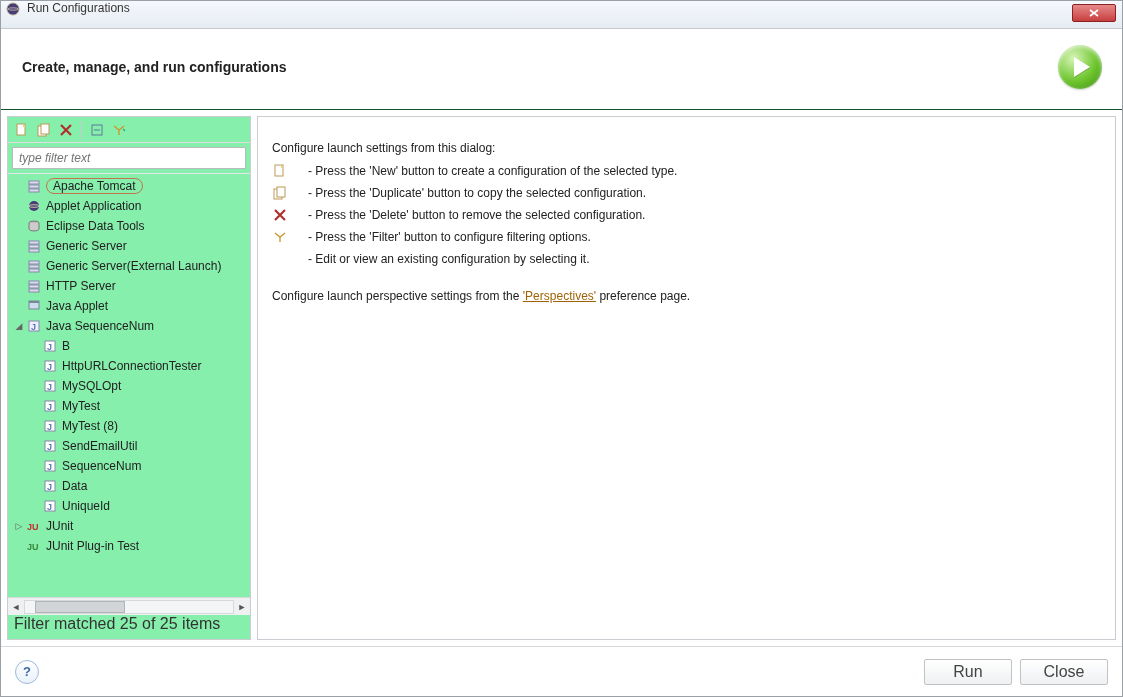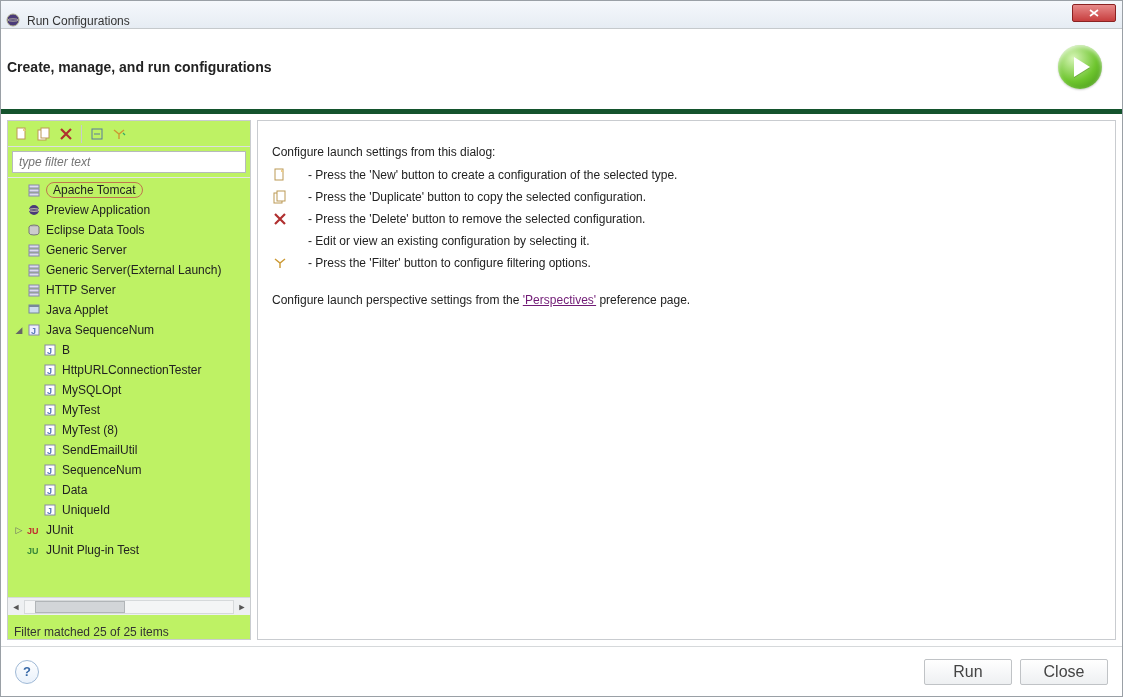--- a/index.html
+++ b/index.html
@@ -1,32 +1,32 @@
 <!DOCTYPE html>
 <html><head>
 <meta charset="utf-8">
 <style>
 * { box-sizing: border-box; margin: 0; padding: 0; font-family: "Segoe UI", Tahoma, sans-serif; }
 body { background: #eef0f2; width: 1123px; height: 697px; overflow: hidden; }
 
 .window { width: 1123px; height: 697px; background: #fff; border: 1px solid #9aa0a6; display: flex; flex-direction: column; }
 
-.titlebar { height: 28px; background: linear-gradient(to bottom, #f5f8fc, #e6ecf3); display: flex; align-items: flex-end; padding: 0 4px; border-bottom: 1px solid #c5c9cc; position: relative; }
+.titlebar { height: 28px; background: linear-gradient(to bottom, #f5f8fc, #e6ecf3); display: flex; align-items: flex-start; padding: 0 4px; border-bottom: 1px solid #c5c9cc; position: relative; }
 .titlebar .ticon { width: 16px; height: 16px; margin-right: 6px; display:inline-flex; align-items:center; justify-content:center; }
 .titlebar .ttext { font-size: 12px; color: #333; }
 .titlebar .close-btn { position: absolute; right: 6px; top: 3px; width: 44px; height: 18px; background: linear-gradient(to bottom, #e78a8a, #c73e3e); border: 1px solid #8a2222; border-radius: 2px; display:flex; align-items:center; justify-content:center; color:#fff; font-size:10px; font-weight:bold; cursor:pointer; }
 
-.header { padding: 16px 20px 20px 6px; border-bottom: 5px solid #14532d; display:flex; align-items:center; justify-content:space-between; }
+.header { padding: 16px 20px 20px 21px; border-bottom: 1px solid #14532d; display:flex; align-items:center; justify-content:space-between; }
 .header .htext { font-size: 14px; font-weight: bold; color: #222; }
 .header .run-icon { width: 44px; height: 44px; border-radius: 50%; background: radial-gradient(circle at 35% 30%, #d6f5b6, #6ec52e 55%, #3b8a12); display:flex; align-items:center; justify-content:center; box-shadow: inset 0 2px 4px rgba(255,255,255,.7), 0 1px 2px rgba(0,0,0,.2); }
 .header .run-icon .tri { width:0;height:0;border-top:10px solid transparent;border-bottom:10px solid transparent;border-left:16px solid #fff; margin-left:4px; filter:drop-shadow(0 1px 0 rgba(0,0,0,.2)); }
 
 .body { flex:1; display:flex; padding: 6px; gap:6px; overflow:hidden; }
 
-.sidecol { width: 244px; display:flex; flex-direction:column; border:1px solid #c9ccd0; background:#bef264; }
+.sidecol { width: 244px; display:flex; flex-direction:column; border:1px solid #c9ccd0; background:#86efac; }
 .toolbar { height:26px; border-bottom:1px solid #dcdfe2; display:flex; align-items:center; padding:0 4px; gap:2px; }
 .toolbar .tb-btn { width:20px; height:20px; display:inline-flex; align-items:center; justify-content:center; cursor:pointer; border-radius:2px; }
 .toolbar .sep { width:1px; height:18px; background:#c8cbce; margin:0 3px; }
 
 .filter-input { margin:4px; height:22px; border:1px solid #b6babd; font-size:12px; padding:2px 6px; color:#777; font-style:italic; }
 
 .tree-wrap { flex:1; overflow-y:auto; overflow-x:hidden; border-top:1px solid #e4e6e8; padding:2px 0; position:relative; }
 .tree-wrap::-webkit-scrollbar { width:16px; }
 .tree-wrap::-webkit-scrollbar-track { background:#eef0f2; border-left:1px solid #d6d9db; }
 .tree-wrap::-webkit-scrollbar-thumb { background:#c9cdd1; border:1px solid #b1b5b8; border-radius:2px; }
@@ -35,28 +35,28 @@
 .tree-row .arrow { width:14px; display:inline-flex; justify-content:center; color:#666; font-size:9px; }
 .tree-row .ticon2 { width:16px; height:16px; margin-right:4px; display:inline-flex; align-items:center; justify-content:center; }
 .tree-row.selected .label-box { border:1px solid #c0754f; border-radius:10px; padding:0 6px; }
 .tree-row.child { padding-left:34px; }
 
 .hscroll { height:18px; border-top:1px solid #d6d9db; background:#eef0f2; display:flex; align-items:center; }
 .hscroll .harrow { width:16px; height:16px; display:flex; align-items:center; justify-content:center; font-size:9px; color:#555; }
 .hscroll .htrack { flex:1; height:14px; background:#f4f5f6; border:1px solid #d6d9db; position:relative; }
 .hscroll .hthumb { position:absolute; left:10px; width:90px; height:12px; background:#d2d5d8; border:1px solid #b1b5b8; }
 
-.status { height:24px; padding:10px 6px; font-size:12px; color:#333; }
+.status { height:24px; padding:0 6px; font-size:16px; color:#333; }
 
 .mainpane { flex:1; border:1px solid #c9ccd0; background:#fff; padding:24px 14px; font-size:12px; color:#222; overflow:auto; }
 .mainpane p.intro { margin-bottom:8px; }
 .inst-row { display:flex; align-items:center; gap:20px; margin:6px 0; }
 .inst-row .iicon { width:16px; height:16px; display:inline-flex; align-items:center; justify-content:center; }
 .persp { margin-top:22px; }
-.persp a { color:#701a75; text-decoration:underline; }
+.persp a { color:#a16207; text-decoration:underline; }
 
 .footer { height:50px; border-top:1px solid #d6d9db; display:flex; align-items:center; padding:0 14px; justify-content:space-between; }
 .help-btn { width:24px; height:24px; border-radius:50%; border:1px solid #9fb9d6; background:linear-gradient(to bottom,#fff,#e9f1fb); color:#3a6aa8; font-weight:bold; display:flex; align-items:center; justify-content:center; cursor:pointer; font-size:13px; }
 .footer .btns { display:flex; gap:8px; }
 .footer .btn { min-width:88px; height:26px; border:1px solid #c0c3c6; background:linear-gradient(to bottom,#fff,#eef0f2); font-size:16px; color:#444; cursor:pointer; border-radius:2px; }
 
 
 svg { display:block; }
 </style>
 </head>
@@ -137,21 +137,21 @@
             <span class="label-box">Apache Tomcat</span>
           </div>
           <div class="tree-row">
             <span class="arrow"></span>
             <span class="ticon2">
               <svg width="14" height="14">
                 <circle cx="7" cy="7" r="5" fill="#4a3a78"></circle>
                 <ellipse cx="7" cy="7" rx="5" ry="1.3" fill="none" stroke="#cca"></ellipse>
               </svg>
             </span>
-            <span class="">Preview Application</span>
+            <span class="">Applet Application</span>
           </div>
           <div class="tree-row">
             <span class="arrow"></span>
             <span class="ticon2">
               <svg width="14" height="14">
                 <ellipse cx="7" cy="4" rx="5" ry="2" fill="#bbb" stroke="#777"></ellipse>
                 <path d="M2 4 L2 10 A5 2 0 0 0 12 10 L12 4" fill="#ccc" stroke="#777"></path>
               </svg>
             </span>
             <span class="">Eclipse Data Tools</span>
@@ -345,31 +345,31 @@
           <div class="inst-row">
             <span class="iicon">
               <svg width="12" height="12">
                 <path d="M1 1 L11 11 M11 1 L1 11" stroke="#b03030" stroke-width="2.2"></path>
               </svg>
             </span>
             <span>- Press the 'Delete' button to remove the selected configuration.</span>
           </div>
           <div class="inst-row">
             <span class="iicon">
+              <svg width="14" height="14">
+                <path d="M2 3 L7 7 L12 3 M7 7 L7 12" stroke="#cc9933" stroke-width="1.4" fill="none"></path>
+              </svg>
+            </span>
+            <span>- Press the 'Filter' button to configure filtering options.</span>
+          </div>
+          <div class="inst-row">
+            <span class="iicon">
               <span style="display:inline-block;width:14px"></span>
             </span>
             <span>- Edit or view an existing configuration by selecting it.</span>
-          </div>
-          <div class="inst-row">
-            <span class="iicon">
-              <svg width="14" height="14">
-                <path d="M2 3 L7 7 L12 3 M7 7 L7 12" stroke="#cc9933" stroke-width="1.4" fill="none"></path>
-              </svg>
-            </span>
-            <span>- Press the 'Filter' button to configure filtering options.</span>
           </div>
         </div>
       <p class="persp">
         <span>Configure launch perspective settings from the </span><a href="#">'Perspectives'</a><span> preference page.</span>
       </p>
     </div>
 
   </div>
 
   <div class="footer">

